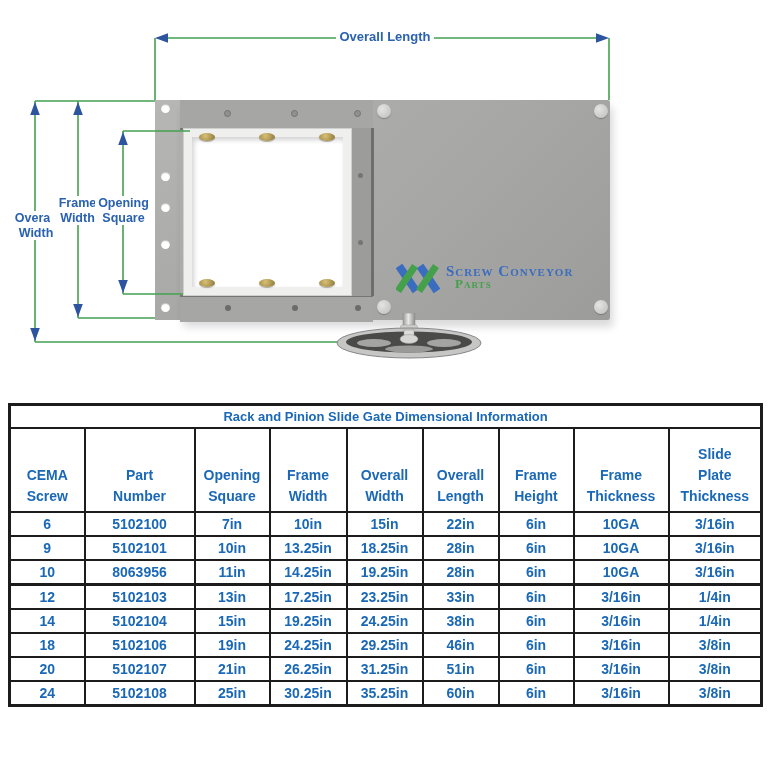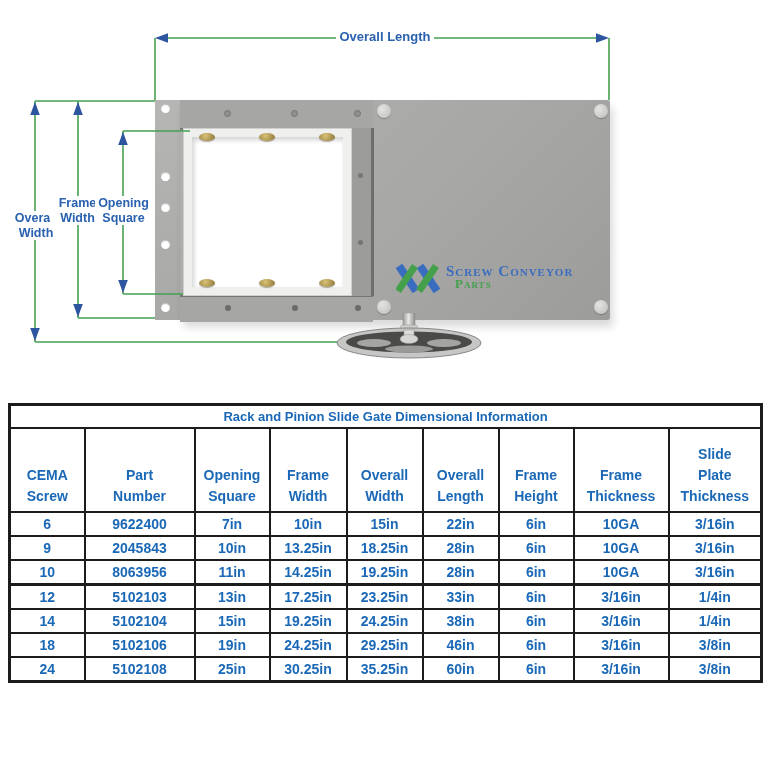--- a/index.html
+++ b/index.html
@@ -203,32 +203,32 @@
           <th class="col-h">Frame
 Thickness</th>
           <th class="col-h">Slide
 Plate
 Thickness</th>
         </tr>
     </thead>
     <tbody id="table-body">
         <tr>
           <td>6</td>
-          <td>9622400</td>
+          <td>5102100</td>
           <td>7in</td>
           <td>10in</td>
           <td>15in</td>
           <td>22in</td>
           <td>6in</td>
           <td>10GA</td>
           <td>3/16in</td>
         </tr>
         <tr>
           <td>9</td>
-          <td>2045843</td>
+          <td>5102101</td>
           <td>10in</td>
           <td>13.25in</td>
           <td>18.25in</td>
           <td>28in</td>
           <td>6in</td>
           <td>10GA</td>
           <td>3/16in</td>
         </tr>
         <tr>
           <td>10</td>
@@ -268,20 +268,31 @@
           <td>5102106</td>
           <td>19in</td>
           <td>24.25in</td>
           <td>29.25in</td>
           <td>46in</td>
           <td>6in</td>
           <td>3/16in</td>
           <td>3/8in</td>
         </tr>
         <tr>
+          <td>20</td>
+          <td>5102107</td>
+          <td>21in</td>
+          <td>26.25in</td>
+          <td>31.25in</td>
+          <td>51in</td>
+          <td>6in</td>
+          <td>3/16in</td>
+          <td>3/8in</td>
+        </tr>
+        <tr>
           <td>24</td>
           <td>5102108</td>
           <td>25in</td>
           <td>30.25in</td>
           <td>35.25in</td>
           <td>60in</td>
           <td>6in</td>
           <td>3/16in</td>
           <td>3/8in</td>
         </tr>

